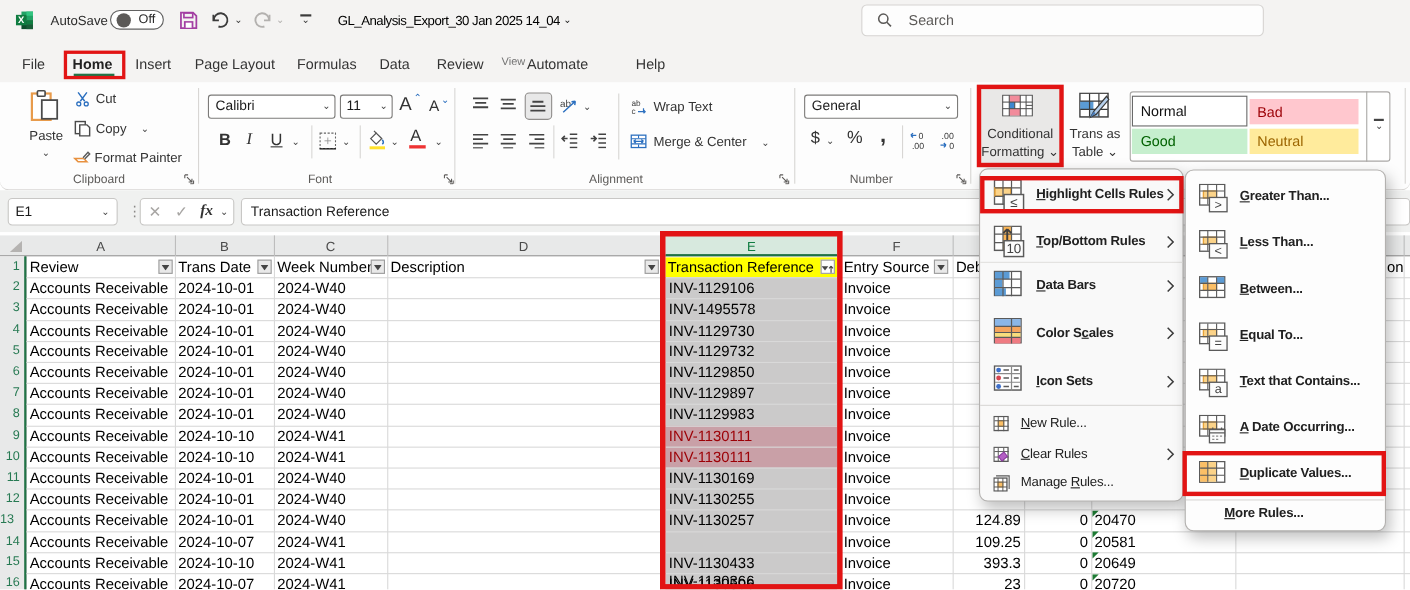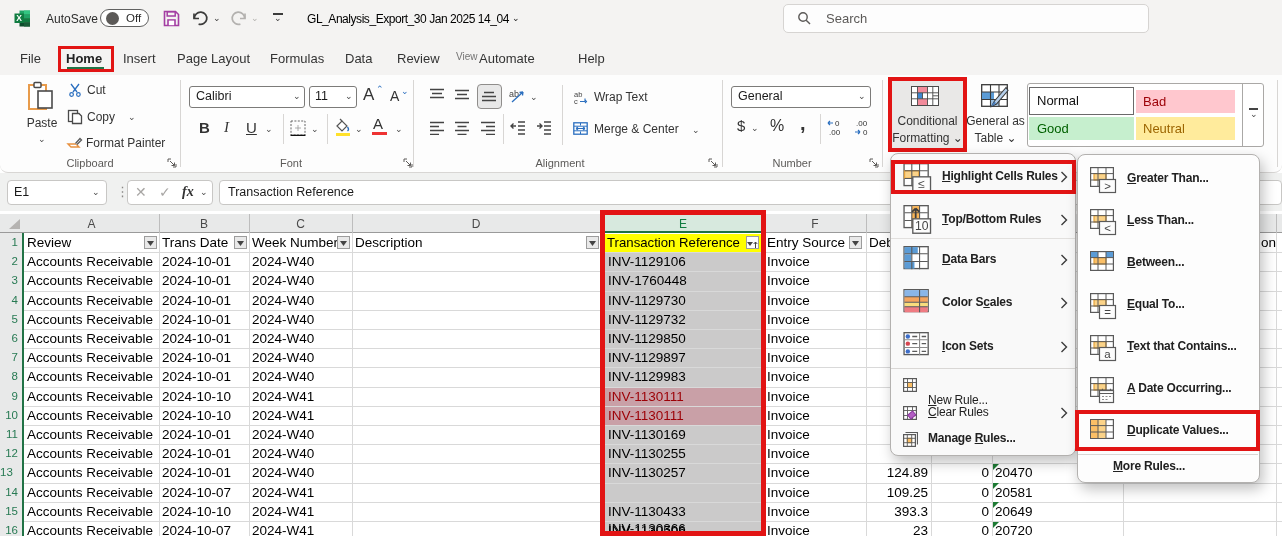--- a/index.html
+++ b/index.html
@@ -243,21 +243,21 @@
 <div class="abs" style="left:888px;top:131px;width:79px;text-align:center;font-size:12px;color:#333;">Formatting ⌄</div>
 
 <svg class="abs" style="left:981px;top:84px;" width="30" height="27" viewBox="0 0 30 27">
  <rect x="0.7" y="0.7" width="25.6" height="21.6" fill="#fff" stroke="#3a3a3a" stroke-width="1.3"></rect>
  <rect x="1" y="8" width="12" height="7.5" fill="#5b9bd5"></rect>
  <rect x="9.5" y="15.5" width="8.5" height="6" fill="#9dc3e6"></rect>
  <path d="M1 8 h25 M1 15.5 h25 M9.5 1 v21 M18 1 v21" stroke="#3a3a3a" stroke-width="1.1"></path>
  <path d="M25 3.5 L13.5 17 l-3 5.5 5 -2.5 L27 6.5 z" fill="#b5cfeb" stroke="#3a3a3a" stroke-width="1.1"></path>
  <path d="M10.5 22.5 q3 -1.5 4.5 -3.5 l-1.5 -1.5 q-2 1.5 -3 5 z" fill="#4a7ebb"></path>
 </svg>
-<div class="abs" style="left:956px;top:114px;width:79px;text-align:center;font-size:12px;color:#333;">General as</div>
+<div class="abs" style="left:956px;top:114px;width:79px;text-align:center;font-size:12px;color:#333;">Trans as</div>
 <div class="abs" style="left:956px;top:131px;width:79px;text-align:center;font-size:12px;color:#333;">Table ⌄</div>
 
 <div class="abs" style="left:1027px;top:83px;width:237px;height:64px;background:#fff;border:1px solid #aaa8a6;border-radius:3px;box-sizing:border-box;"></div>
 <div class="abs" style="left:1029px;top:87px;width:105px;height:28px;background:#fff;border:1.5px solid #6a6a6a;box-sizing:border-box;"></div>
 <div class="abs" style="left:1037px;top:93px;font-size:13px;color:#111;">Normal</div>
 <div class="abs" style="left:1136px;top:90px;width:99px;height:23px;background:#ffc7ce;"></div>
 <div class="abs" style="left:1143px;top:94px;font-size:13px;color:#9c0006;">Bad</div>
 <div class="abs" style="left:1029px;top:117px;width:105px;height:23px;background:#c6efce;"></div>
 <div class="abs" style="left:1037px;top:121px;font-size:13px;color:#006100;">Good</div>
 <div class="abs" style="left:1136px;top:117px;width:99px;height:23px;background:#ffeb9c;"></div>
@@ -397,21 +397,21 @@
   </div>
 
 <div class="cell" style="left:27px;top:252.2px;">Accounts Receivable</div>
 <div class="cell" style="left:162px;top:252.2px;">2024-10-01</div>
 <div class="cell" style="left:252px;top:252.2px;">2024-W40</div>
 <div class="cell" style="left:608px;top:252.2px;">INV-1129106</div>
 <div class="cell" style="left:767px;top:252.2px;">Invoice</div>
 <div class="cell" style="left:27px;top:271.4px;">Accounts Receivable</div>
 <div class="cell" style="left:162px;top:271.4px;">2024-10-01</div>
 <div class="cell" style="left:252px;top:271.4px;">2024-W40</div>
-<div class="cell" style="left:608px;top:271.4px;">INV-1760448</div>
+<div class="cell" style="left:608px;top:271.4px;">INV-1495578</div>
 <div class="cell" style="left:767px;top:271.4px;">Invoice</div>
 <div class="cell" style="left:27px;top:290.6px;">Accounts Receivable</div>
 <div class="cell" style="left:162px;top:290.6px;">2024-10-01</div>
 <div class="cell" style="left:252px;top:290.6px;">2024-W40</div>
 <div class="cell" style="left:608px;top:290.6px;">INV-1129730</div>
 <div class="cell" style="left:767px;top:290.6px;">Invoice</div>
 <div class="cell" style="left:27px;top:309.8px;">Accounts Receivable</div>
 <div class="cell" style="left:162px;top:309.8px;">2024-10-01</div>
 <div class="cell" style="left:252px;top:309.8px;">2024-W40</div>
 <div class="cell" style="left:608px;top:309.8px;">INV-1129732</div>
@@ -555,37 +555,37 @@
 <svg class="abs" style="left:1060px;top:340.5px;" width="8" height="12" viewBox="0 0 8 12">
     <path d="M1.5 1 L6.5 6 L1.5 11" stroke="#3b3b3b" stroke-width="1.4" fill="none"></path>
   </svg>
 <div class="abs" style="left:891px;top:368px;width:184px;height:1px;background:#d9d7d5;"></div>
 <div class="abs" style="left:891px;top:238px;width:184px;height:1px;background:#e2e0de;"></div>
 <svg class="abs" style="left:903px;top:378px;" width="15" height="15" viewBox="0 0 15 15">
     <rect x="0.6" y="0.6" width="12.8" height="12.8" fill="#fff" stroke="#5a5a5a" stroke-width="1.2"></rect>
     <rect x="4.5" y="4.5" width="5" height="5" fill="#fbbf66" stroke="#e7a33a" stroke-width="1"></rect>
     <path d="M4.5 1 v13 M9.5 1 v13 M1 4.5 h13 M1 9.5 h13" stroke="#5a5a5a" stroke-width="0.9"></path>
   </svg>
-<div class="mitem" style="left:928px;top:377px;font-weight:normal;margin-top:16px;"><u>N</u>ew Rule...</div>
+<div class="mitem" style="left:928px;top:377px;font-weight:normal;"><u>N</u>ew Rule...</div>
 <svg class="abs" style="left:903px;top:406px;" width="15" height="15" viewBox="0 0 15 15">
     <rect x="0.6" y="0.6" width="12.8" height="12.8" fill="#fff" stroke="#5a5a5a" stroke-width="1.2"></rect>
     <path d="M4.5 1 v13 M9.5 1 v13 M1 4.5 h13 M1 9.5 h13" stroke="#5a5a5a" stroke-width="0.9"></path>
     <rect x="5.5" y="6.5" width="6.5" height="5" transform="rotate(-40 8.75 9)" fill="#b35fc4" stroke="#8c3ba0" stroke-width="1"></rect>
   </svg>
 <div class="mitem" style="left:928px;top:405px;font-weight:normal;"><u>C</u>lear Rules</div>
 <svg class="abs" style="left:1060px;top:407px;" width="8" height="12" viewBox="0 0 8 12">
     <path d="M1.5 1 L6.5 6 L1.5 11" stroke="#3b3b3b" stroke-width="1.4" fill="none"></path>
   </svg>
 <svg class="abs" style="left:903px;top:432px;" width="15" height="15" viewBox="0 0 15 15">
     <path d="M2.5 0.5 h12 v12" fill="none" stroke="#5a5a5a" stroke-width="1.2"></path>
     <rect x="0.6" y="2.6" width="11.8" height="11.8" fill="#fff" stroke="#5a5a5a" stroke-width="1.2"></rect>
     <rect x="4.3" y="6.3" width="4.4" height="4.4" fill="#fbbf66" stroke="#e7a33a" stroke-width="1"></rect>
     <path d="M4.3 2.6 v12 M8.7 2.6 v12 M0.6 6.3 h12 M0.6 10.7 h12" stroke="#5a5a5a" stroke-width="0.9"></path>
   </svg>
-<div class="mitem" style="left:928px;top:431px;font-weight:bold;">Manage <u>R</u>ules...</div>
+<div class="mitem" style="left:928px;top:431px;font-weight:normal;">Manage <u>R</u>ules...</div>
 <div class="abs" style="left:891px;top:159.5px;width:185px;height:34.5px;border:4px solid #e21414;box-sizing:border-box;"></div>
 <div class="abs" style="left:1076.5px;top:153.5px;width:183px;height:329px;background:#fdfdfd;border:1px solid #b3b1af;border-radius:8px;box-sizing:border-box;box-shadow:3px 6px 14px rgba(0,0,0,0.25);"></div>
 <svg class="abs" style="left:1090px;top:166.5px;" width="30" height="27" viewBox="0 0 30 27">
     <rect x="0.6" y="0.6" width="22.8" height="18.8" fill="#fff" stroke="#5a5a5a" stroke-width="1.2"></rect>
     <rect x="4" y="6.6" width="12" height="6.4" fill="#fbd389" stroke="#e7a33a" stroke-width="1.2"></rect>
     <path d="M8 1 v18 M16 1 v18 M1 6.6 h22 M1 13 h22" stroke="#5a5a5a" stroke-width="1"></path>
     <rect x="9.5" y="12.5" width="16" height="13" fill="#fcfcfc" stroke="#5a5a5a" stroke-width="1.2"></rect>
     <text x="17.5" y="22.6" font-size="11.5" fill="#444" text-anchor="middle" font-family="Liberation Sans">&gt;</text>
   </svg>
 <div class="mitem" style="left:1127px;top:170.5px;"><u>G</u>reater Than...</div>

